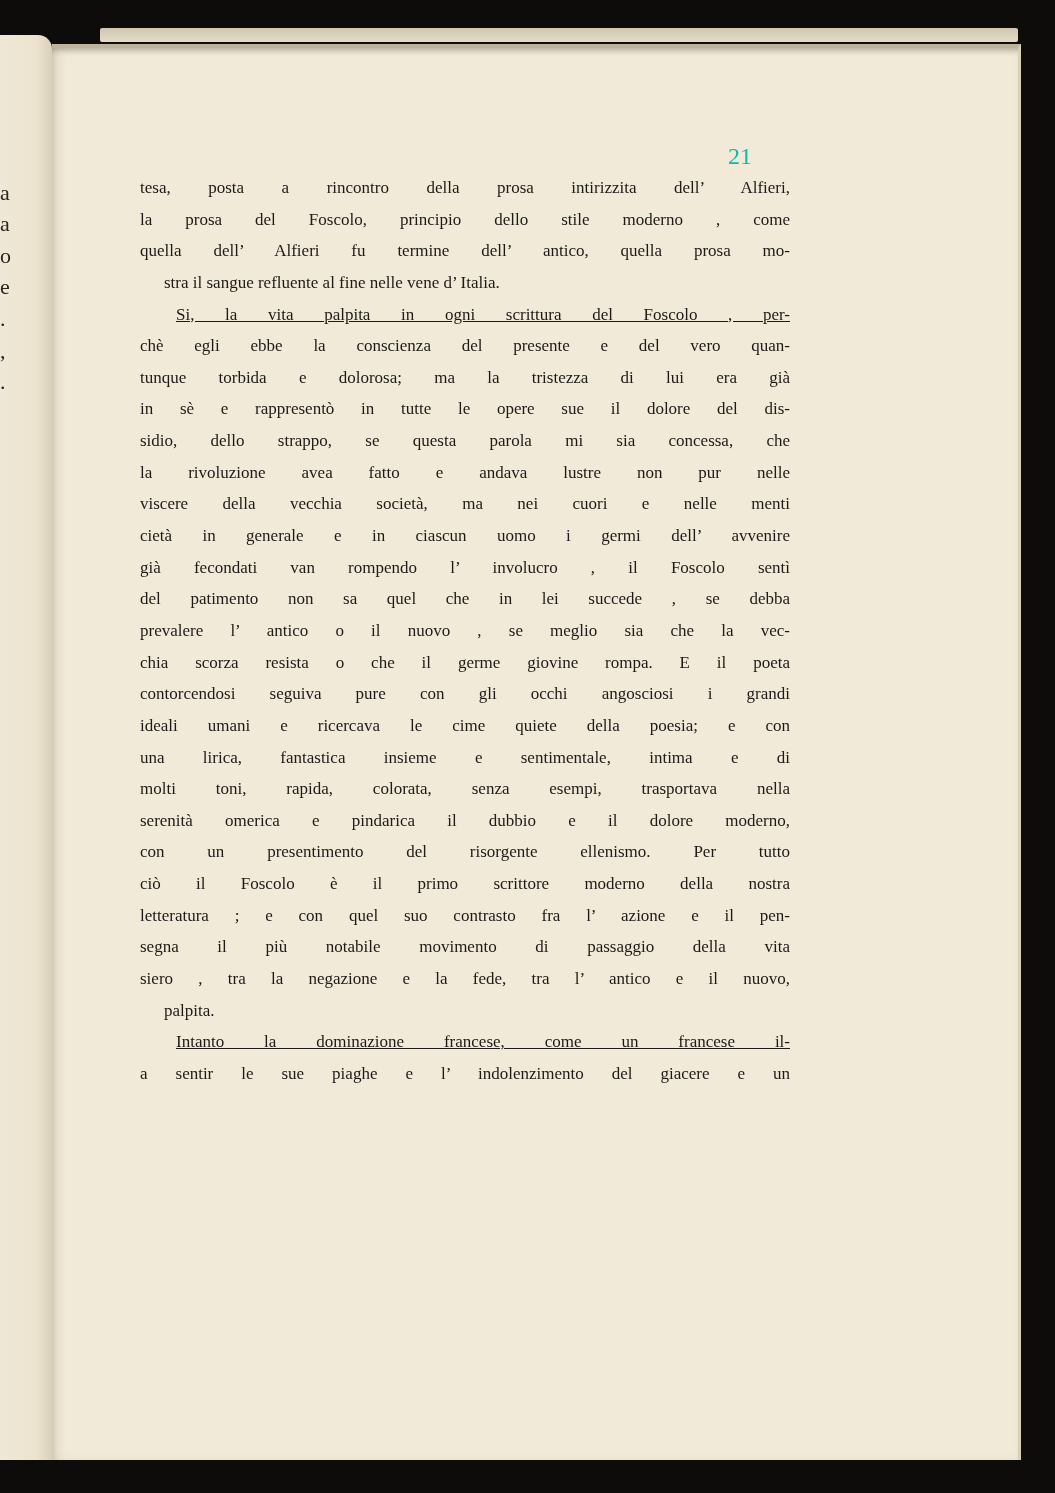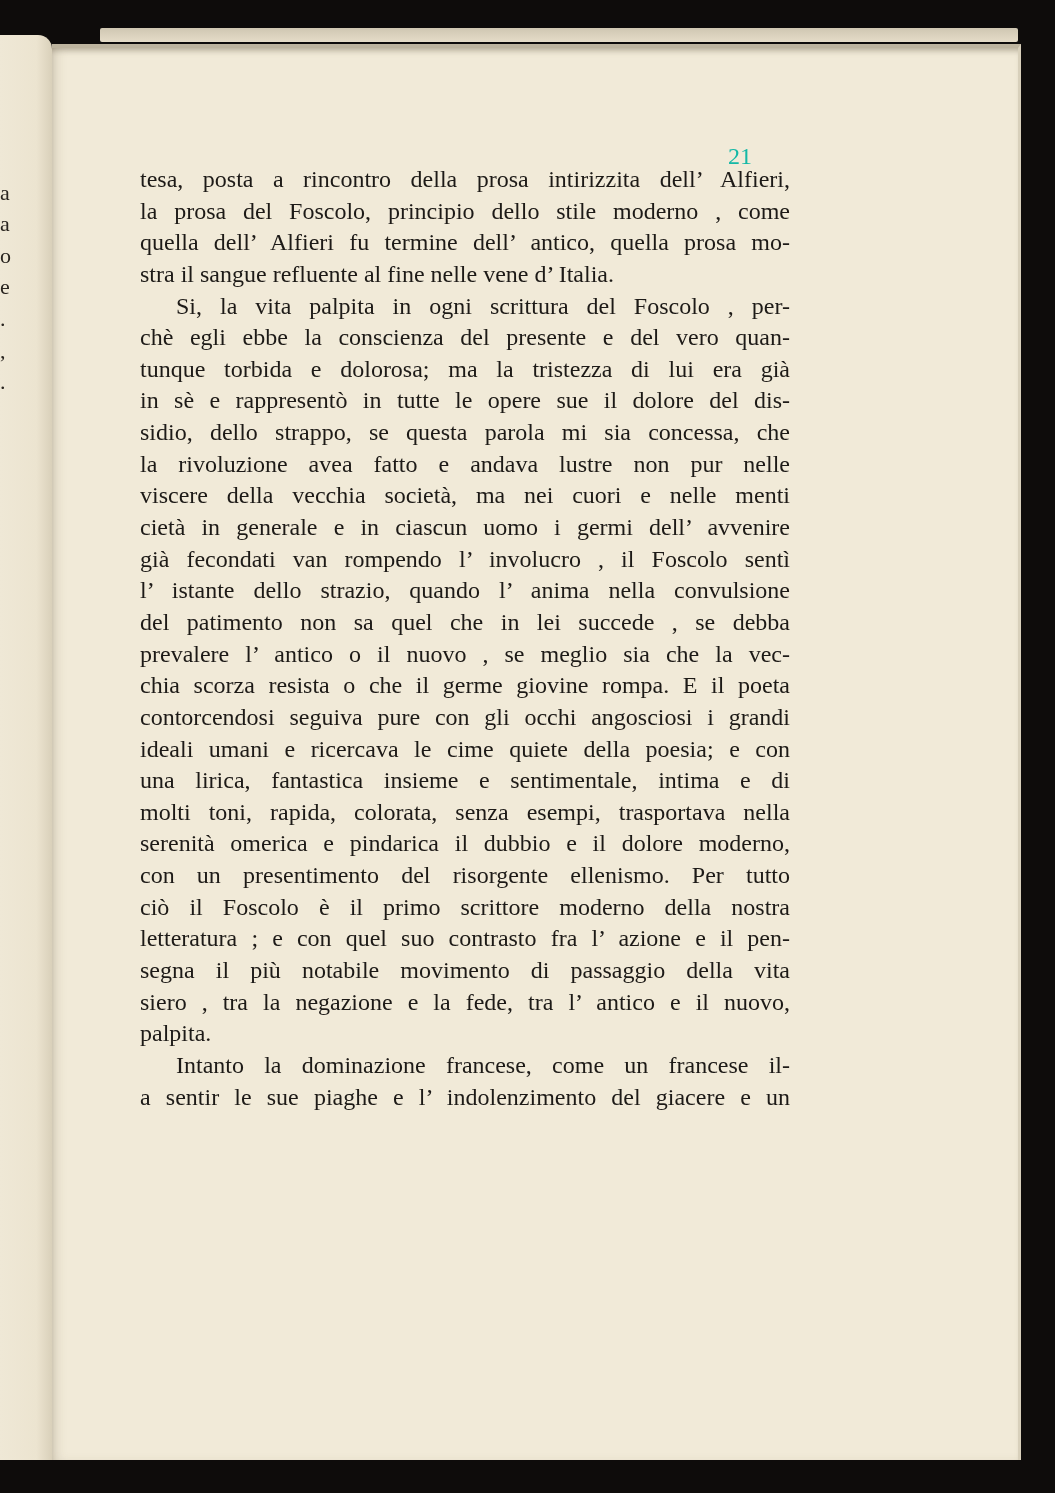--- a/index.html
+++ b/index.html
@@ -25,29 +25,29 @@
   }
   .page-top-edge {
     position: absolute; left: 100px; top: 28px; width: 918px; height: 14px;
     background: linear-gradient(#cfc7b2, #e5dcc8);
     border-radius: 2px;
   }
   .page-number {
     position: absolute; left: 728px; top: 143px; font-size: 24px; color: #14b8a6;
   }
   .text-block {
-    position: absolute; left: 140px; top: 164px; width: 650px;
-    font-size: 24px; line-height: 31.65px; color: #1d1a17;
+    position: absolute; left: 140px; top: 172px; width: 650px;
+    font-size: 17px; line-height: 31.65px; color: #1d1a17;
   }
   .line {
     display: block; white-space: nowrap; text-align: justify; text-align-last: justify;
     height: 31.65px;
   }
-  .line.last { text-align-last: left; }
-  .line.indent { padding-left: 36px; }
+  .line.last { text-align-last: left; margin-left: 24px; }
+  .line.indent { padding-left: 36px; text-decoration: underline; }
 </style>
 </head>
 <body>
 
 <div class="page-top-edge"></div>
 
 <div class="left-page">
   <span class="frag" style="top:147px">a</span>
   <span class="frag" style="top:178px">a</span>
   <span class="frag" style="top:210px">o</span>
@@ -68,21 +68,20 @@
     <span class="line last">stra il sangue refluente al fine nelle vene d’ Italia.</span>
     <span class="line indent">Si, la vita palpita in ogni scrittura del Foscolo , per-</span>
     <span class="line">chè egli ebbe la conscienza del presente e del vero quan-</span>
     <span class="line">tunque torbida e dolorosa; ma la tristezza di lui era già</span>
     <span class="line">in sè e rappresentò in tutte le opere sue il dolore del dis-</span>
     <span class="line">sidio, dello strappo, se questa parola mi sia concessa, che</span>
     <span class="line">la rivoluzione avea fatto e andava lustre non pur nelle</span>
     <span class="line">viscere della vecchia società, ma nei cuori e nelle menti</span>
     <span class="line">cietà in generale e in ciascun uomo i germi dell’ avvenire</span>
     <span class="line">già fecondati van rompendo l’ involucro , il Foscolo sentì</span>
-    <span class="line">l’ istante dello strazio, quando l’ anima nella convulsione</span>
     <span class="line">del patimento non sa quel che in lei succede , se debba</span>
     <span class="line">prevalere l’ antico o il nuovo , se meglio sia che la vec-</span>
     <span class="line">chia scorza resista o che il germe giovine rompa. E il poeta</span>
     <span class="line">contorcendosi seguiva pure con gli occhi angosciosi i grandi</span>
     <span class="line">ideali umani e ricercava le cime quiete della poesia; e con</span>
     <span class="line">una lirica, fantastica insieme e sentimentale, intima e di</span>
     <span class="line">molti toni, rapida, colorata, senza esempi, trasportava nella</span>
     <span class="line">serenità omerica e pindarica il dubbio e il dolore moderno,</span>
     <span class="line">con un presentimento del risorgente ellenismo. Per tutto</span>
     <span class="line">ciò il Foscolo è il primo scrittore moderno della nostra</span>

